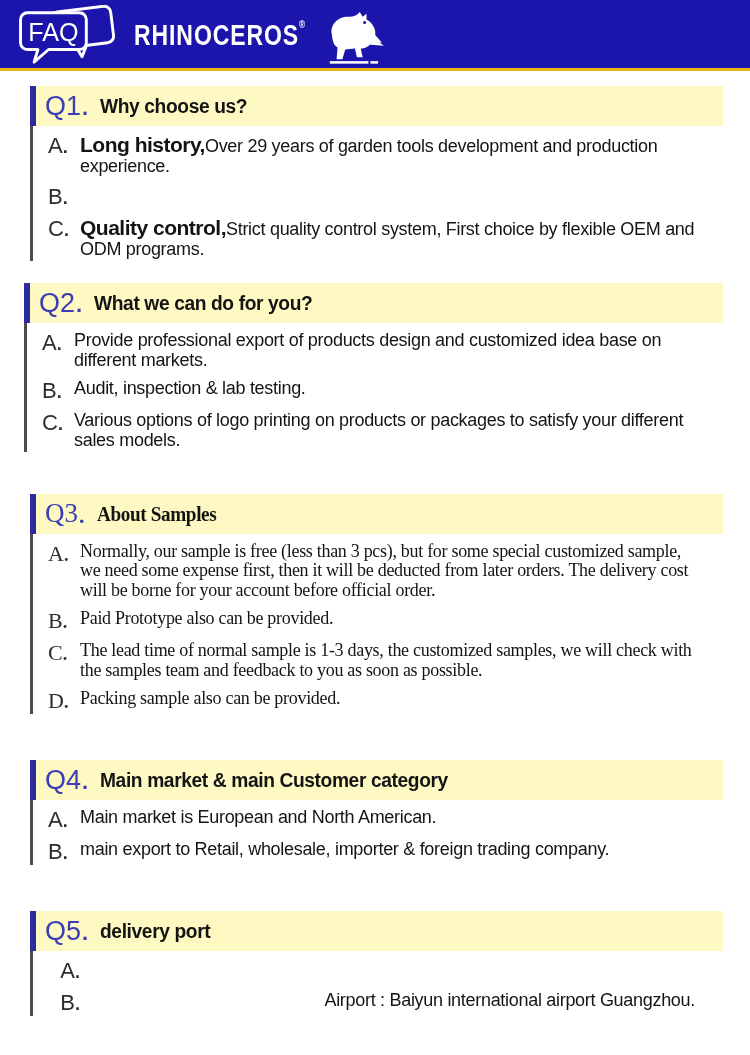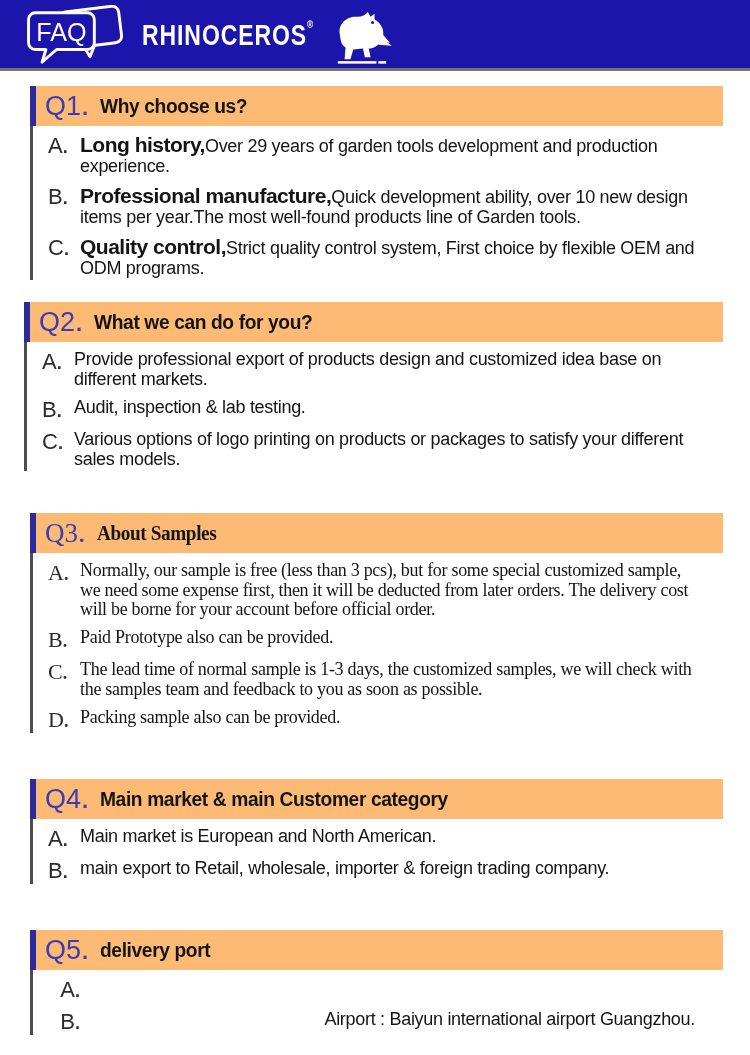--- a/index.html
+++ b/index.html
@@ -3,43 +3,43 @@
 <meta charset="utf-8">
 <style>
   * { margin:0; padding:0; box-sizing:border-box; }
   html,body { width:750px; background:#ffffff; font-family:"Liberation Sans", sans-serif; }
   body { height:1055px; overflow:hidden; }
 
   
   .banner {
     width:750px; height:71px;
     background:#1b15ab;
-    border-bottom:3px solid #737373;
+    border-bottom:3px solid #eab308;
     display:flex; align-items:center;
-    padding-left:20px;
+    padding-left:12px;
   }
   .faq-bubbles { width:108px; height:60px; flex-shrink:0; margin-top:2px; }
   .brand-text {
     color:#ffffff; font-weight:bold; font-size:25px; letter-spacing:1px;
     display:inline-block; transform:scale(.92,1.18); transform-origin:left center;
     margin-left:14px; white-space:nowrap;
   }
   .brand-text sup { font-size:9px; vertical-align:14px; letter-spacing:0; }
   .rhino { width:62px; height:56px; margin-left:2px; margin-top:6px; flex-shrink:0; }
 
   
   .section { margin:0 27px 0 30px; }
   .section-q1 { margin-top:15px; }
   .section-q2 { margin-top:22px;margin-left:24px; }
   .section-q3 { margin-top:42px;font-family:Liberation Serif, serif; }
   .section-q4 { margin-top:46px; }
   .section-q5 { margin-top:46px;text-align:right; }
 
   .section-header {
-    height:40px; background:#fdba74; border-left:6px solid #2b2b9e;
+    height:40px; background:#fef9c3; border-left:6px solid #2b2b9e;
     display:flex; align-items:center; padding-left:9px;
   }
   .q-num  { color:#3c3cb4; font-size:27px; line-height:1; }
   .q-dot  { color:#3c3cb4; font-size:22px; font-weight:bold; line-height:1; margin:4px 12px 0 1px; }
   .q-title{ color:#141414; font-weight:bold; font-size:20px; letter-spacing:-0.4px;
             display:inline-block; transform:scaleX(.96); transform-origin:left center;
             white-space:nowrap; margin-top:1px; }
 
   .answers { border-left:3px solid #4c4c4c; padding-top:8px; padding-bottom:2px; }
   .answer  { display:flex; align-items:flex-start; margin-bottom:9px; }
@@ -86,21 +86,20 @@
       <span class="q-dot">.</span>
       <span class="q-title">Why choose us?</span>
   </div>
   <div class="answers">
     <div class="answer">
       <span class="letter-cell"><span>A</span><span class="letter-dot">.</span></span>
       <p class="answer-body"><span class="lead">Long history,</span><span>Over 29 years of garden tools development and production experience.</span></p>
     </div>
     <div class="answer">
       <span class="letter-cell"><span>B</span><span class="letter-dot">.</span></span>
-      <p class="answer-body"><span class="lead">Professional manufacture,</span><span>Quick development ability, over 10 new design items per year.The most well-found products line of Garden tools.</span></p>
     </div>
     <div class="answer">
       <span class="letter-cell"><span>C</span><span class="letter-dot">.</span></span>
       <p class="answer-body"><span class="lead">Quality control,</span><span>Strict quality control system, First choice by flexible OEM and ODM programs.</span></p>
     </div>
   </div>
 </section>
 
 <section class="section section-q2">
   <div class="section-header">

